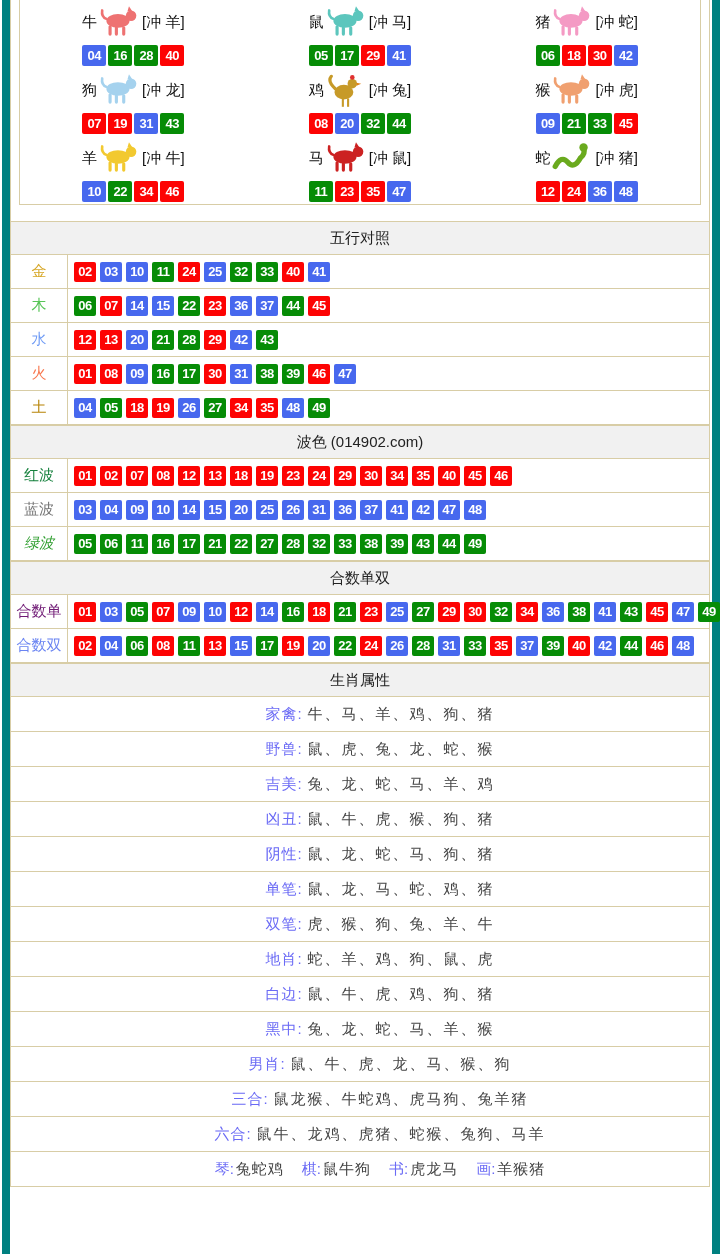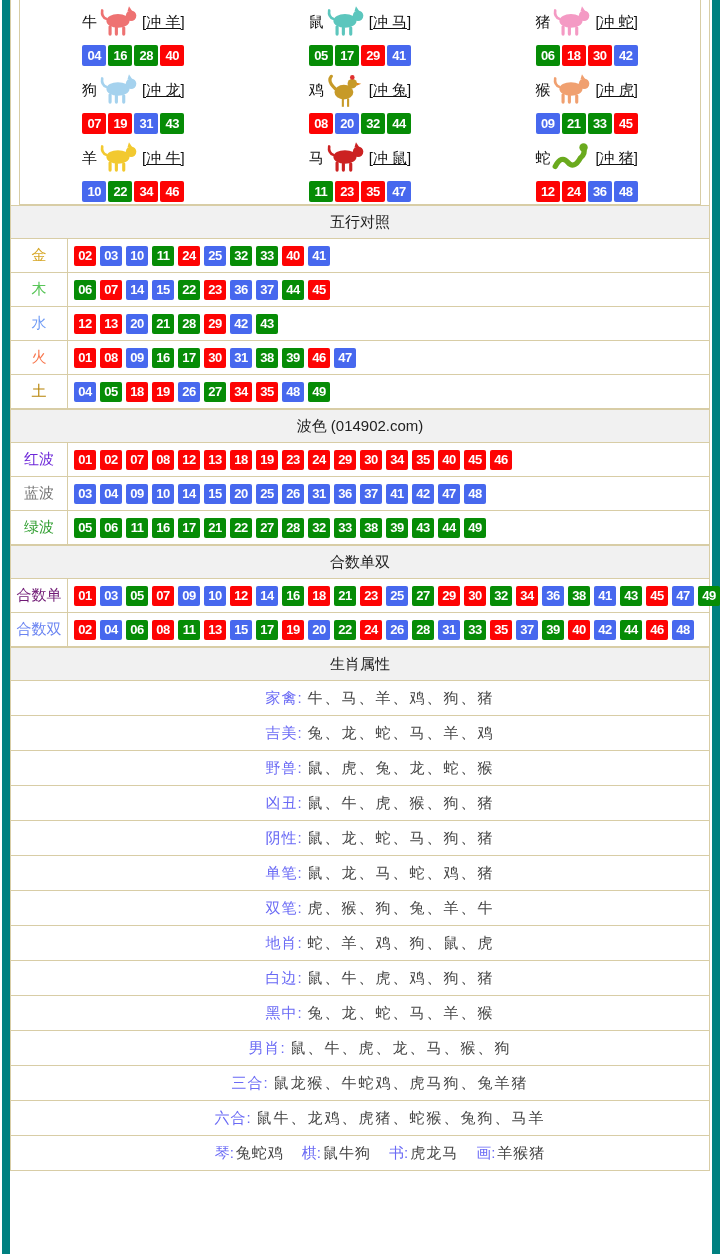--- a/index.html
+++ b/index.html
@@ -31,33 +31,33 @@
     border: 1px solid var(--table-border, #d8cda6);
     border-top: none;
     box-sizing: border-box;
     display: grid;
     grid-template-columns: repeat(3, 1fr);
     grid-template-rows: repeat(3, 1fr);
   }
   .z-cell { display: flex; flex-direction: column; align-items: center; justify-content: center; }
   .z-name { display: flex; align-items: center; height: 40px; font-size: 15px; color: #111; }
   .z-icon { display: inline-flex; margin: 0 1px; }
-  .z-clash { margin-left: 1px; text-decoration: underline; }
+  .z-clash { margin-left: 1px; }
   .z-balls { display: flex; gap: 2px; margin-top: 3px; }
 
   
   .sec-header {
     height: 34px; background: var(--header-bg, #f1f1f1);
     border-top: 1px solid var(--table-border, #d8cda6);
     border-bottom: 1px solid var(--table-border, #d8cda6);
     box-sizing: border-box;
     display: flex; align-items: center; justify-content: center;
     font-size: 15px; color: #222;
   }
-  .zodiac-panel + .sec-header { border-top: none; margin-top: 0; border-top: 1px solid var(--table-border, #d8cda6); }
+  .zodiac-panel + .sec-header { border-top: none; margin-top: 16px; border-top: 1px solid var(--table-border, #d8cda6); }
   .num-row {
     height: 34px; display: flex; align-items: center;
     border-bottom: 1px solid var(--table-border, #d8cda6);
     box-sizing: border-box;
   }
   .row-label {
     width: 57px; align-self: stretch; flex: none;
     display: flex; align-items: center; justify-content: center;
     border-right: 1px solid var(--table-border, #d8cda6);
     box-sizing: border-box; font-size: 15px;
@@ -398,21 +398,21 @@
         <span class="ball red">35</span>
         <span class="ball blue">48</span>
         <span class="ball green">49</span>
       </div>
     </div>
     <div class="sec-header">
       <span>波色 (014902.com)</span>
     </div>
     <div class="num-row">
       <div class="row-label">
-        <span style="color: #6d28d9;">红波</span>
+        <span style="color: #15803d;">红波</span>
       </div>
       <div class="balls">
         <span class="ball red">01</span>
         <span class="ball red">02</span>
         <span class="ball red">07</span>
         <span class="ball red">08</span>
         <span class="ball red">12</span>
         <span class="ball red">13</span>
         <span class="ball red">18</span>
         <span class="ball red">19</span>
@@ -445,21 +445,21 @@
         <span class="ball blue">36</span>
         <span class="ball blue">37</span>
         <span class="ball blue">41</span>
         <span class="ball blue">42</span>
         <span class="ball blue">47</span>
         <span class="ball blue">48</span>
       </div>
     </div>
     <div class="num-row">
       <div class="row-label">
-        <span style="color: rgb(47, 158, 47);">绿波</span>
+        <span style="color: rgb(47, 158, 47); font-style: italic;">绿波</span>
       </div>
       <div class="balls">
         <span class="ball green">05</span>
         <span class="ball green">06</span>
         <span class="ball green">11</span>
         <span class="ball green">16</span>
         <span class="ball green">17</span>
         <span class="ball green">21</span>
         <span class="ball green">22</span>
         <span class="ball green">27</span>
@@ -540,26 +540,26 @@
       </div>
     </div>
     <div class="sec-header">
       <span>生肖属性</span>
     </div>
     <div class="attr-row">
       <span class="attr-label">家禽:</span>
       <span class="attr-value">牛、马、羊、鸡、狗、猪</span>
     </div>
     <div class="attr-row">
+      <span class="attr-label">野兽:</span>
+      <span class="attr-value">鼠、虎、兔、龙、蛇、猴</span>
+    </div>
+    <div class="attr-row">
       <span class="attr-label">吉美:</span>
       <span class="attr-value">兔、龙、蛇、马、羊、鸡</span>
-    </div>
-    <div class="attr-row">
-      <span class="attr-label">野兽:</span>
-      <span class="attr-value">鼠、虎、兔、龙、蛇、猴</span>
     </div>
     <div class="attr-row">
       <span class="attr-label">凶丑:</span>
       <span class="attr-value">鼠、牛、虎、猴、狗、猪</span>
     </div>
     <div class="attr-row">
       <span class="attr-label">阴性:</span>
       <span class="attr-value">鼠、龙、蛇、马、狗、猪</span>
     </div>
     <div class="attr-row">

